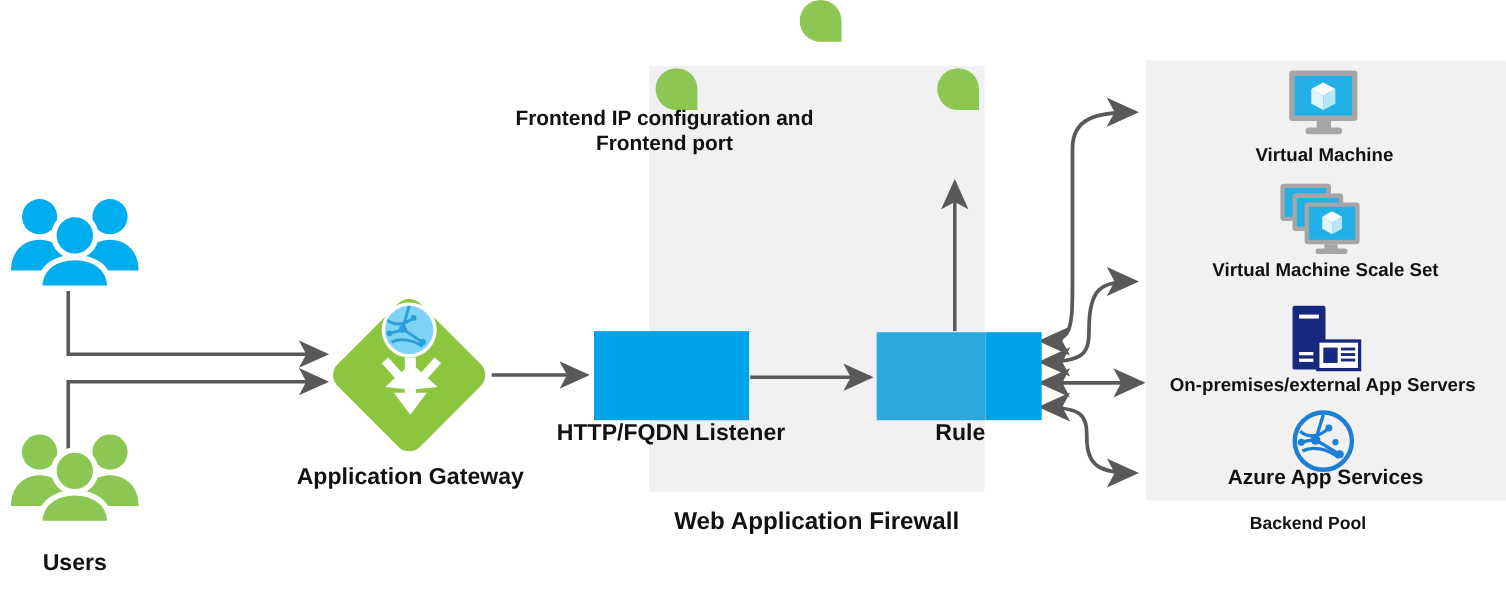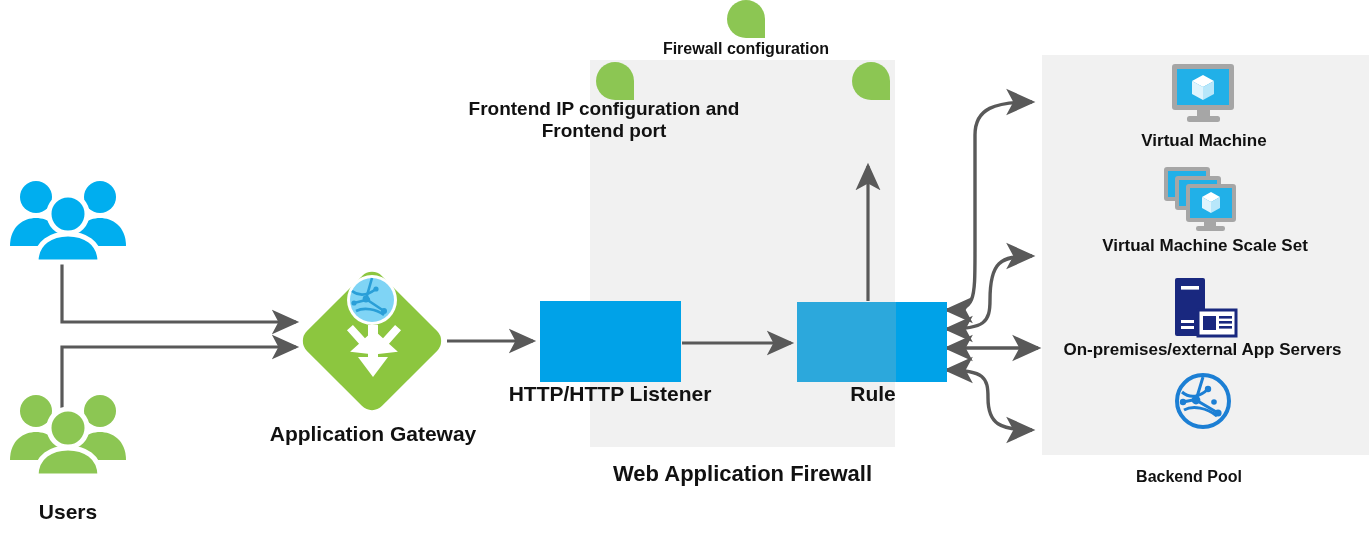--- a/index.html
+++ b/index.html
@@ -100,30 +100,29 @@
     <g fill="#ffffff">
       <path d="M62,70 L62,88 L50,88 L66,106 L82,88 L70,88 L70,70 Z" transform="rotate(-42 66 88)"></path>
       <path d="M72,72 L72,104 L62,104 L77,124 L92,104 L82,104 L82,72 Z"></path>
       <path d="M86,70 L86,88 L74,88 L90,106 L106,88 L94,88 L94,70 Z" transform="rotate(42 90 88)"></path>
     </g>
   </svg>
 
   <div class="lbl t-title" style="left:240px;top:422px;width:266px;">Application Gateway</div>
 
   <div class="pin" style="left:727px;top:0px;width:38px;height:38px;"></div>
-  <div class="lbl t-small" style="left:600px;top:40px;width:292px;font-size:16px;">Firewall configuration</div>
 
   <div class="pin" style="left:596px;top:62px;width:38px;height:38px;"></div>
   <div class="lbl t-mid" style="left:430px;top:98px;width:348px;font-size:19px;">Frontend IP configuration and
 Frontend port</div>
 
   <div class="pin" style="left:852px;top:62px;width:38px;height:38px;"></div>
 
   <div class="blue-box" style="left:540px;top:301px;width:141px;height:81px;"></div>
-  <div class="lbl t-title" style="left:470px;top:382px;width:280px;">HTTP/HTTP Listener</div>
+  <div class="lbl t-title" style="left:470px;top:382px;width:280px;">HTTP/FQDN Listener</div>
 
   <div class="rule-left" style="left:797px;top:302px;width:99px;height:80px;"></div>
   <div class="blue-box" style="left:896px;top:302px;width:51px;height:80px;"></div>
   <div class="lbl t-title" style="left:585px;top:461px;width:315px;font-size:22px;">Web Application Firewall</div>
 
   <div class="lbl t-title" style="left:800px;top:382px;width:146px;">Rule</div>
 
   <svg class="abs" style="left:1168px;top:62px;" width="72" height="62" viewBox="0 0 72 62">
     <rect x="4" y="2" width="62" height="46" rx="3" fill="#a6a6a6"></rect>
     <rect x="9" y="7" width="52" height="36" fill="#21b0e8"></rect>
@@ -178,16 +177,17 @@
       <path d="M9,30 L24,27"></path>
     </g>
     <g fill="#1c7fd4">
       <circle cx="22" cy="28" r="4.4"></circle>
         <circle cx="44" cy="41" r="3.6"></circle>
       <circle cx="9" cy="30" r="3.2"></circle>
         <circle cx="34" cy="17" r="3.2"></circle>
       <circle cx="40" cy="30" r="2.8"></circle>
     </g>
   </svg>
+  <div class="lbl t-title" style="left:1085px;top:424px;width:240px;font-size:19px;">Azure App Services</div>
 
   <div class="lbl t-title" style="left:1069px;top:468px;width:240px;font-size:16px;">Backend Pool</div>
 
 </div>
 
 </body></html>

